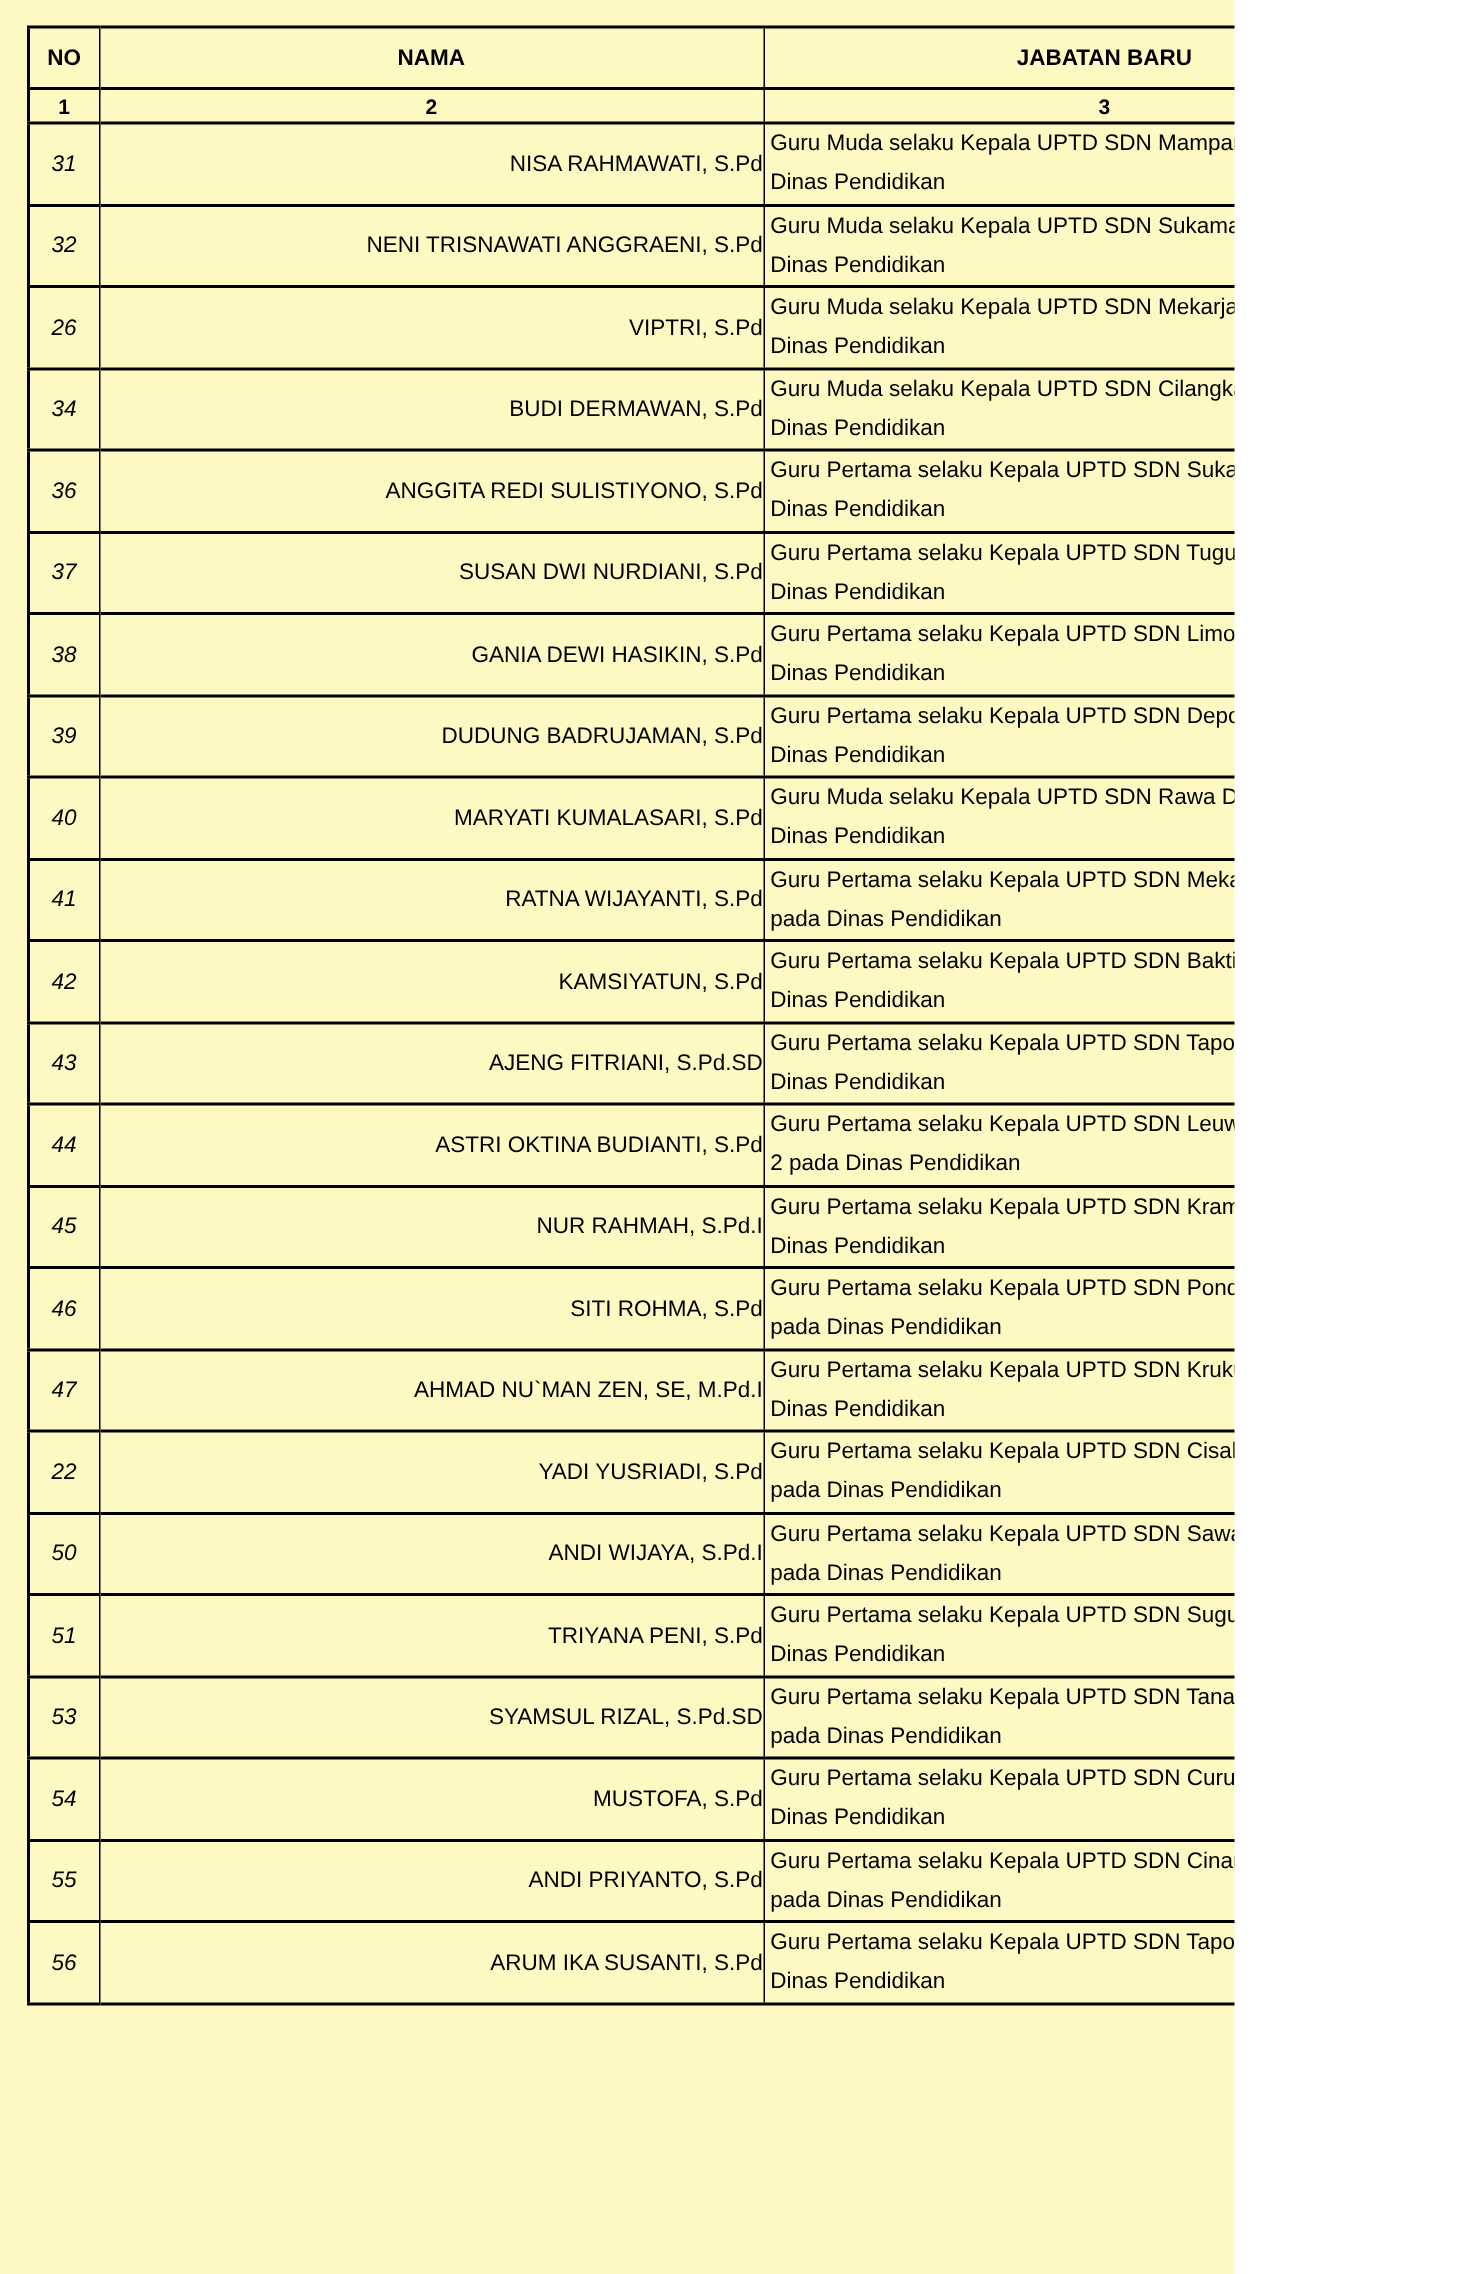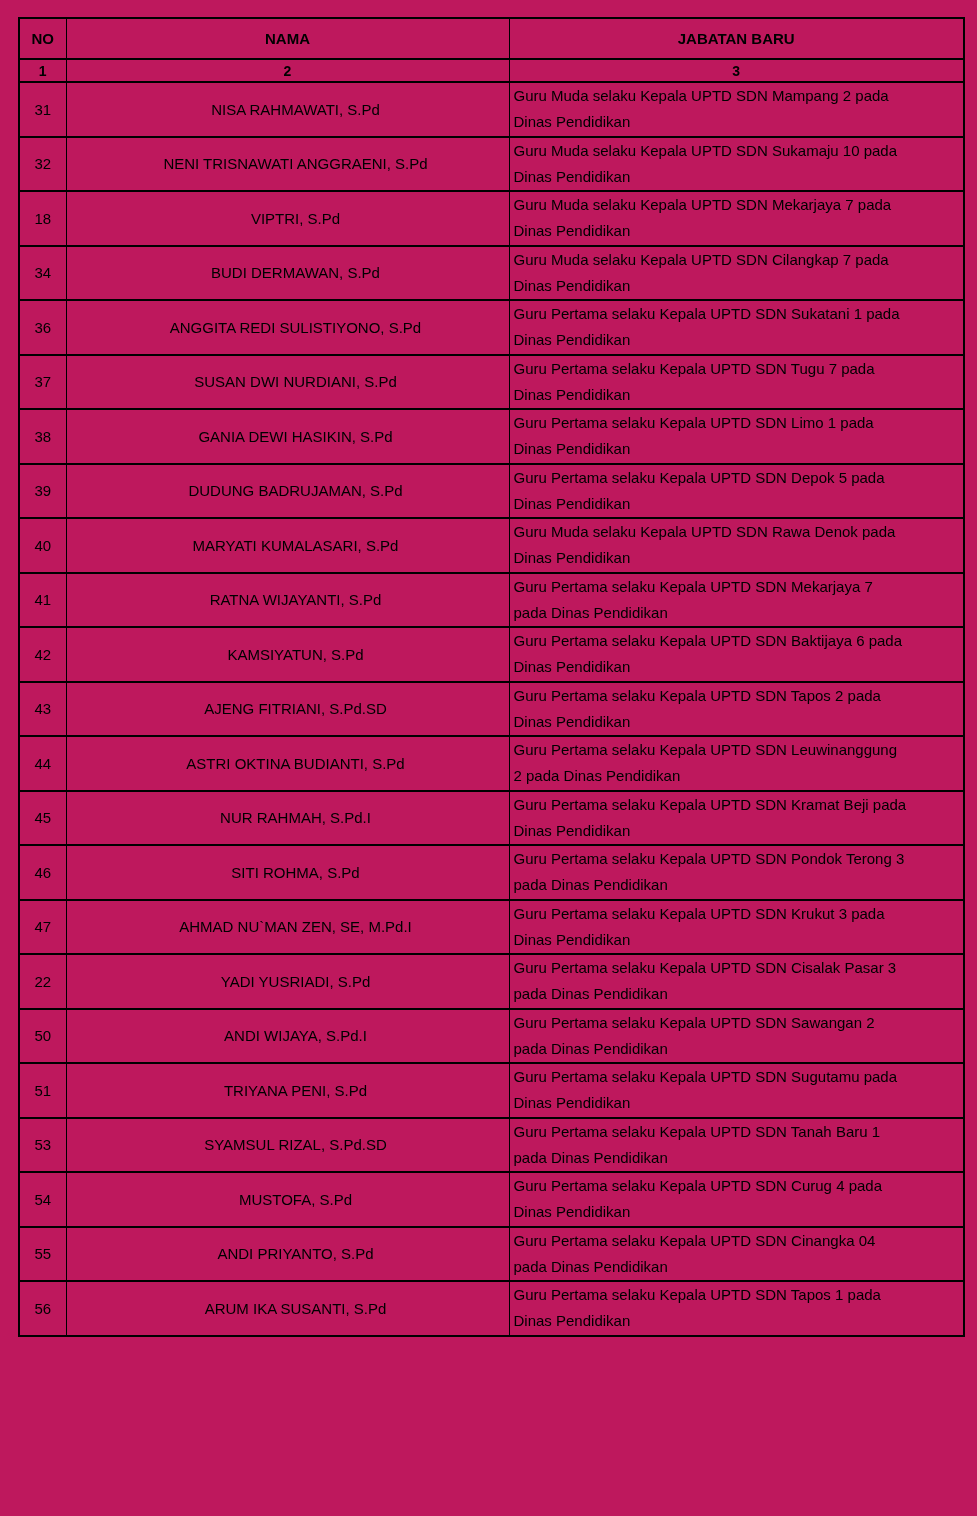--- a/index.html
+++ b/index.html
@@ -4,23 +4,23 @@
 <style>
   html, body {
     margin: 0;
     padding: 0;
     background: #ffffff;
     font-family: "Liberation Sans", sans-serif;
     color: #000000;
   }
   .page {
     position: relative;
-    width: 977px;
+    width: 823px;
     height: 1516px;
-    background: #be185d;
+    background: #fef9c3;
     overflow: hidden;
   }
   table.doc-table {
     position: absolute;
     left: 18px;
     top: 17px;
     width: 945px;
     border-collapse: collapse;
     table-layout: fixed;
     border: 2px solid #000000;
@@ -54,23 +54,24 @@
     font-weight: bold;
     text-align: center;
     line-height: 14px;
   }
   .doc-table tr.data-row {
     height: 54.5px;
   }
   .doc-table td.cell-no {
     text-align: center;
     font-size: 15px;
+    font-style: italic;
   }
   .doc-table td.cell-nama {
-    text-align: center;
+    text-align: right;
     font-size: 15px;
     padding-left: 16px;
     white-space: nowrap;
   }
   .doc-table td.cell-jabatan {
     text-align: left;
     font-size: 15px;
     line-height: 26px;
     padding-left: 4px;
     padding-right: 2px;
@@ -107,21 +108,21 @@
     <td class="cell-jabatan">Guru Muda selaku Kepala UPTD SDN Mampang 2 pada
 Dinas Pendidikan</td>
   </tr>
         <tr class="data-row">
     <td class="cell-no">32</td>
     <td class="cell-nama">NENI TRISNAWATI ANGGRAENI, S.Pd</td>
     <td class="cell-jabatan">Guru Muda selaku Kepala UPTD SDN Sukamaju 10 pada
 Dinas Pendidikan</td>
   </tr>
         <tr class="data-row">
-    <td class="cell-no">18</td>
+    <td class="cell-no">26</td>
     <td class="cell-nama">VIPTRI, S.Pd</td>
     <td class="cell-jabatan">Guru Muda selaku Kepala UPTD SDN Mekarjaya 7 pada
 Dinas Pendidikan</td>
   </tr>
         <tr class="data-row">
     <td class="cell-no">34</td>
     <td class="cell-nama">BUDI DERMAWAN, S.Pd</td>
     <td class="cell-jabatan">Guru Muda selaku Kepala UPTD SDN Cilangkap 7 pada
 Dinas Pendidikan</td>
   </tr>

